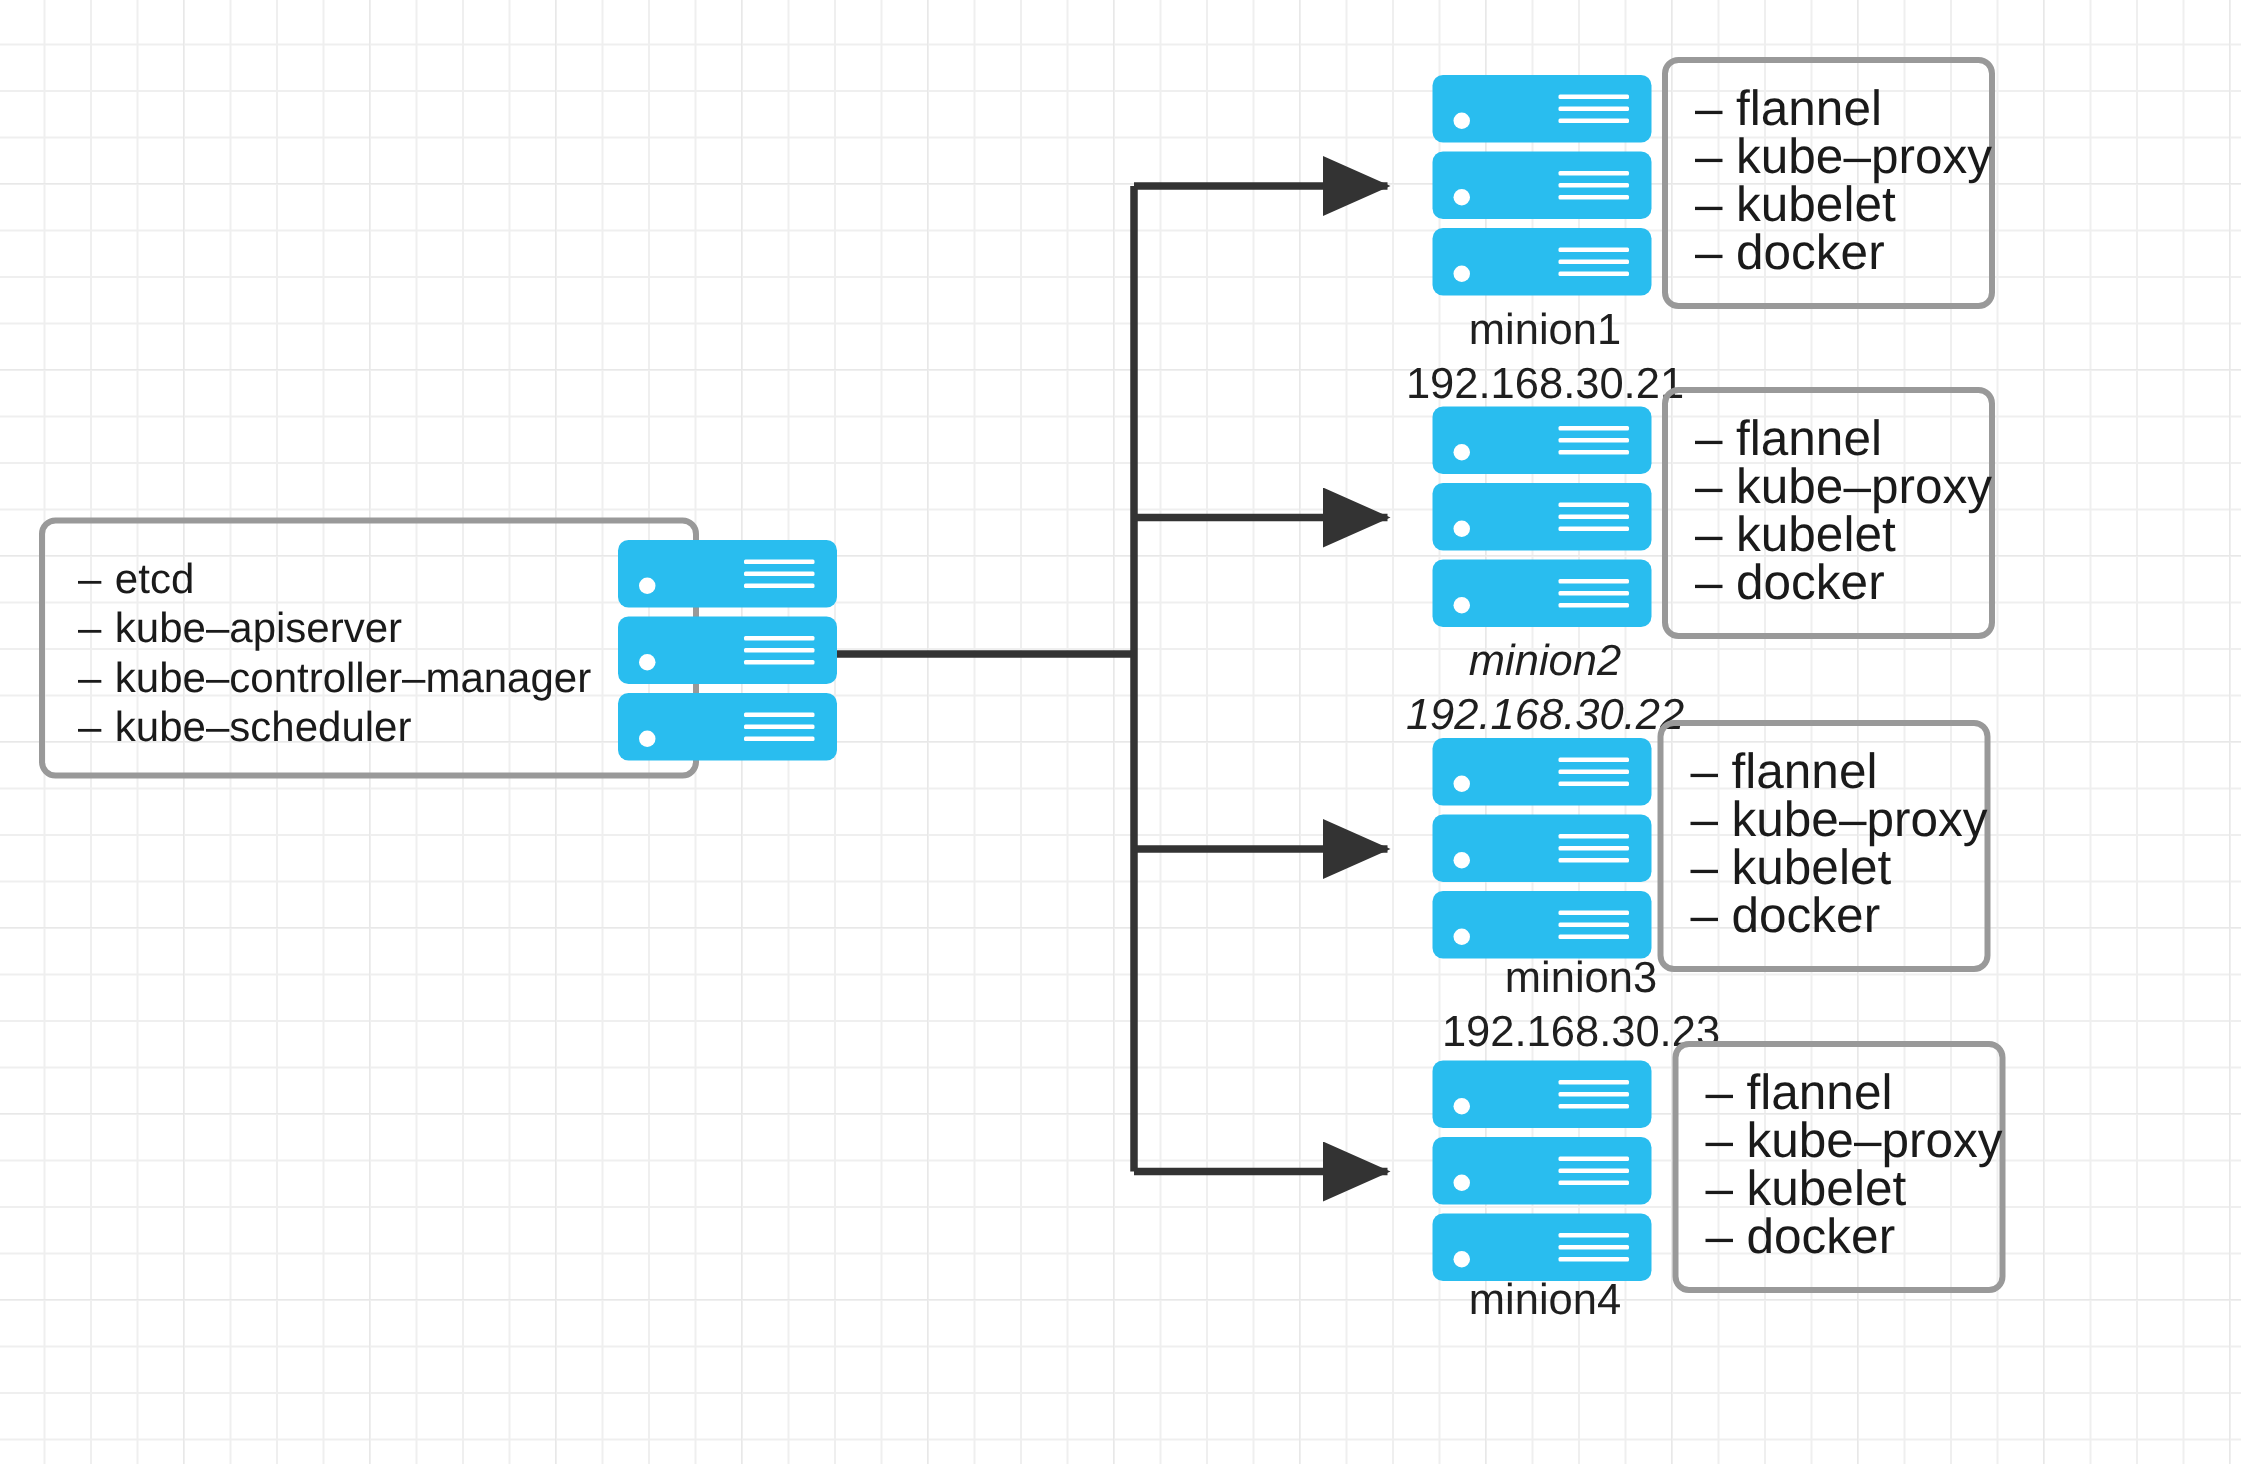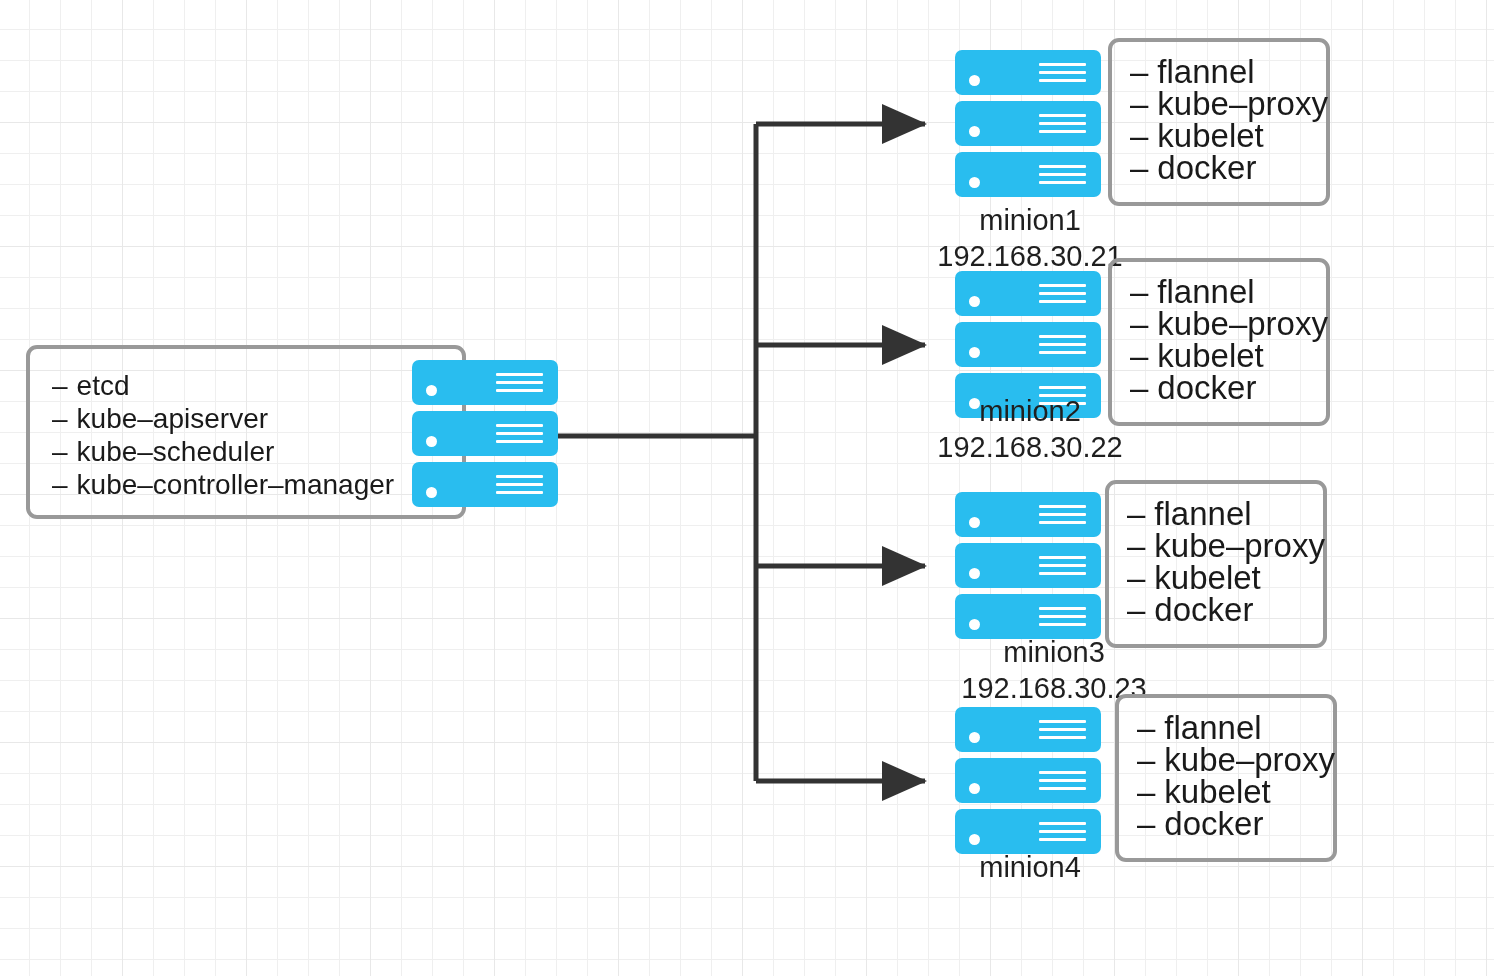--- a/index.html
+++ b/index.html
@@ -155,22 +155,22 @@
 
     <path d="M756,566 L925,566" stroke="#333333" stroke-width="5" fill="none" marker-end="url(#arrowhead)"></path>
 
     <path d="M756,781 L925,781" stroke="#333333" stroke-width="5" fill="none" marker-end="url(#arrowhead)"></path>
   </svg>
 
   <div class="comp-box" id="master-components">
     <ul>
       <li><span class="dash">–</span><span>etcd</span></li>
       <li><span class="dash">–</span><span>kube–apiserver</span></li>
+      <li><span class="dash">–</span><span>kube–controller–manager</span></li>
       <li><span class="dash">–</span><span>kube–scheduler</span></li>
-      <li><span class="dash">–</span><span>kube–controller–manager</span></li>
     </ul>
   </div>
 
   <div class="server-stack" style="left:412px; top:360px;">
     <div class="server-bar b1">
       <span class="server-led"></span>
       <span class="server-vents">
           <i></i>
           <i></i>
           <i></i>
@@ -252,21 +252,21 @@
     </div>
     <div class="server-bar b3">
       <span class="server-led"></span>
       <span class="server-vents">
           <i></i>
           <i></i>
           <i></i>
         </span>
     </div>
   </div>
-  <div class="node-caption" style="left:880px; top:393px; width:300px;">
+  <div class="node-caption" style="left:880px; top:423px; width:300px;font-style:italic;">
     <span class="nm">minion2</span>
     <span class="ip">192.168.30.22</span>
   </div>
   <div class="comp-box" style="left:1108px; top:258px; width:222px; height:168px;">
     <ul>
       <li><span class="dash">–</span><span>flannel</span></li>
       <li><span class="dash">–</span><span>kube–proxy</span></li>
       <li><span class="dash">–</span><span>kubelet</span></li>
       <li><span class="dash">–</span><span>docker</span></li>
     </ul>

